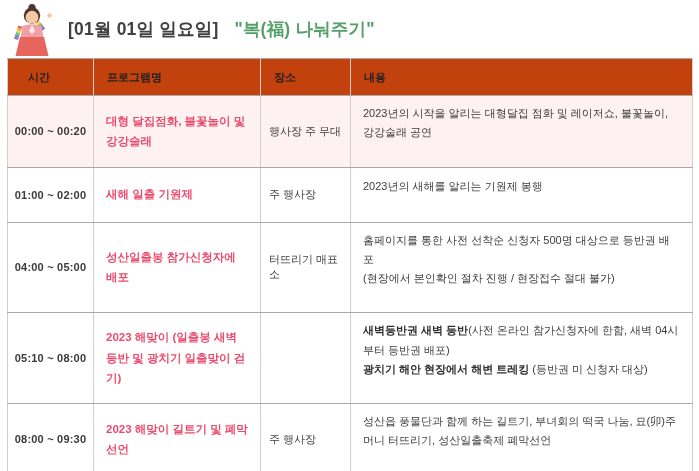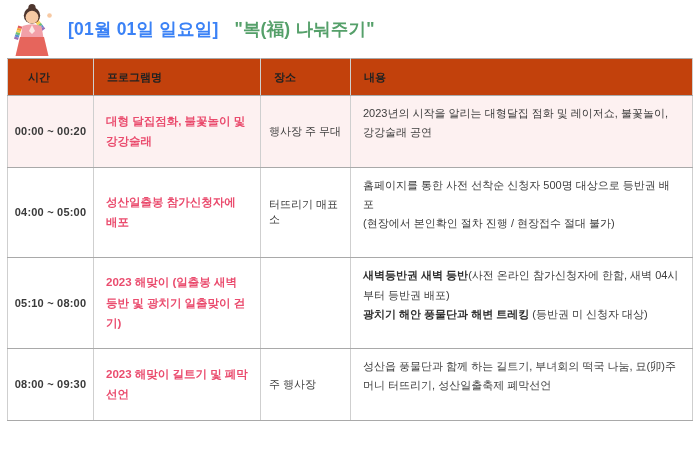--- a/index.html
+++ b/index.html
@@ -9,21 +9,21 @@
     color:#3d3d3d;overflow:hidden;
   }
   
   .page-header{
     height:58px;display:flex;align-items:center;
     padding-left:8px;box-sizing:border-box;
   }
   .mascot{width:48px;height:54px;flex:0 0 48px;margin-top:2px;}
   .date-title{
     margin:0 0 0 12px;font-size:17.5px;font-weight:800;
-    color:#3b82f6;letter-spacing:.2px;white-space:nowrap;
+    color:#404040;letter-spacing:.2px;white-space:nowrap;
   }
   .subtitle{
     margin:0 0 0 16px;font-size:17.5px;font-weight:800;
     color:#55a06a;letter-spacing:.2px;white-space:nowrap;
   }
   
   table{
     border-collapse:collapse;table-layout:fixed;
     width:685px;margin-left:7px;font-size:11px;
   }
@@ -116,35 +116,43 @@
   <tbody>
       <tr class="hl">
         <td class="time">00:00 ~ 00:20</td>
         <td class="prog">대형 달집점화, 불꽃놀이 및 강강술래</td>
         <td class="place">행사장 주 무대</td>
         <td class="content">
           <div><span>2023년의 시작을 알리는 대형달집 점화 및 레이저쇼, 불꽃놀이, 강강술래 공연</span></div>
         </td>
       </tr>
       <tr>
+        <td class="time">01:00 ~ 02:00</td>
+        <td class="prog">새해 일출 기원제</td>
+        <td class="place">주 행사장</td>
+        <td class="content">
+          <div><span>2023년의 새해를 알리는 기원제 봉행</span></div>
+        </td>
+      </tr>
+      <tr>
         <td class="time">04:00 ~ 05:00</td>
         <td class="prog">성산일출봉 참가신청자에 배포</td>
         <td class="place">터뜨리기 매표소</td>
         <td class="content">
           <div><span>홈페이지를 통한 사전 선착순 신청자 500명 대상으로 등반권 배포</span></div>
           <div><span>(현장에서 본인확인 절차 진행 / 현장접수 절대 불가)</span></div>
         </td>
       </tr>
       <tr>
         <td class="time">05:10 ~ 08:00</td>
         <td class="prog">2023 해맞이 (일출봉 새벽 등반 및 광치기 일출맞이 걷기)</td>
         <td class="place"></td>
         <td class="content">
           <div><span class="b">새벽등반권 새벽 등반</span><span>(사전 온라인 참가신청자에 한함, 새벽 04시부터 등반권 배포)</span></div>
-          <div><span class="b">광치기 해안 풍물단과 해변 트레킹</span><span> (등반권 미 신청자 대상)</span></div>
+          <div><span class="b">광치기 해안 현장에서 해변 트레킹</span><span> (등반권 미 신청자 대상)</span></div>
         </td>
       </tr>
       <tr>
         <td class="time">08:00 ~ 09:30</td>
         <td class="prog">2023 해맞이 길트기 및 폐막선언</td>
         <td class="place">주 행사장</td>
         <td class="content">
           <div><span>성산읍 풍물단과 함께 하는 길트기, 부녀회의 떡국 나눔, 묘(卯)주머니 터뜨리기, 성산일출축제 폐막선언</span></div>
         </td>
       </tr>

